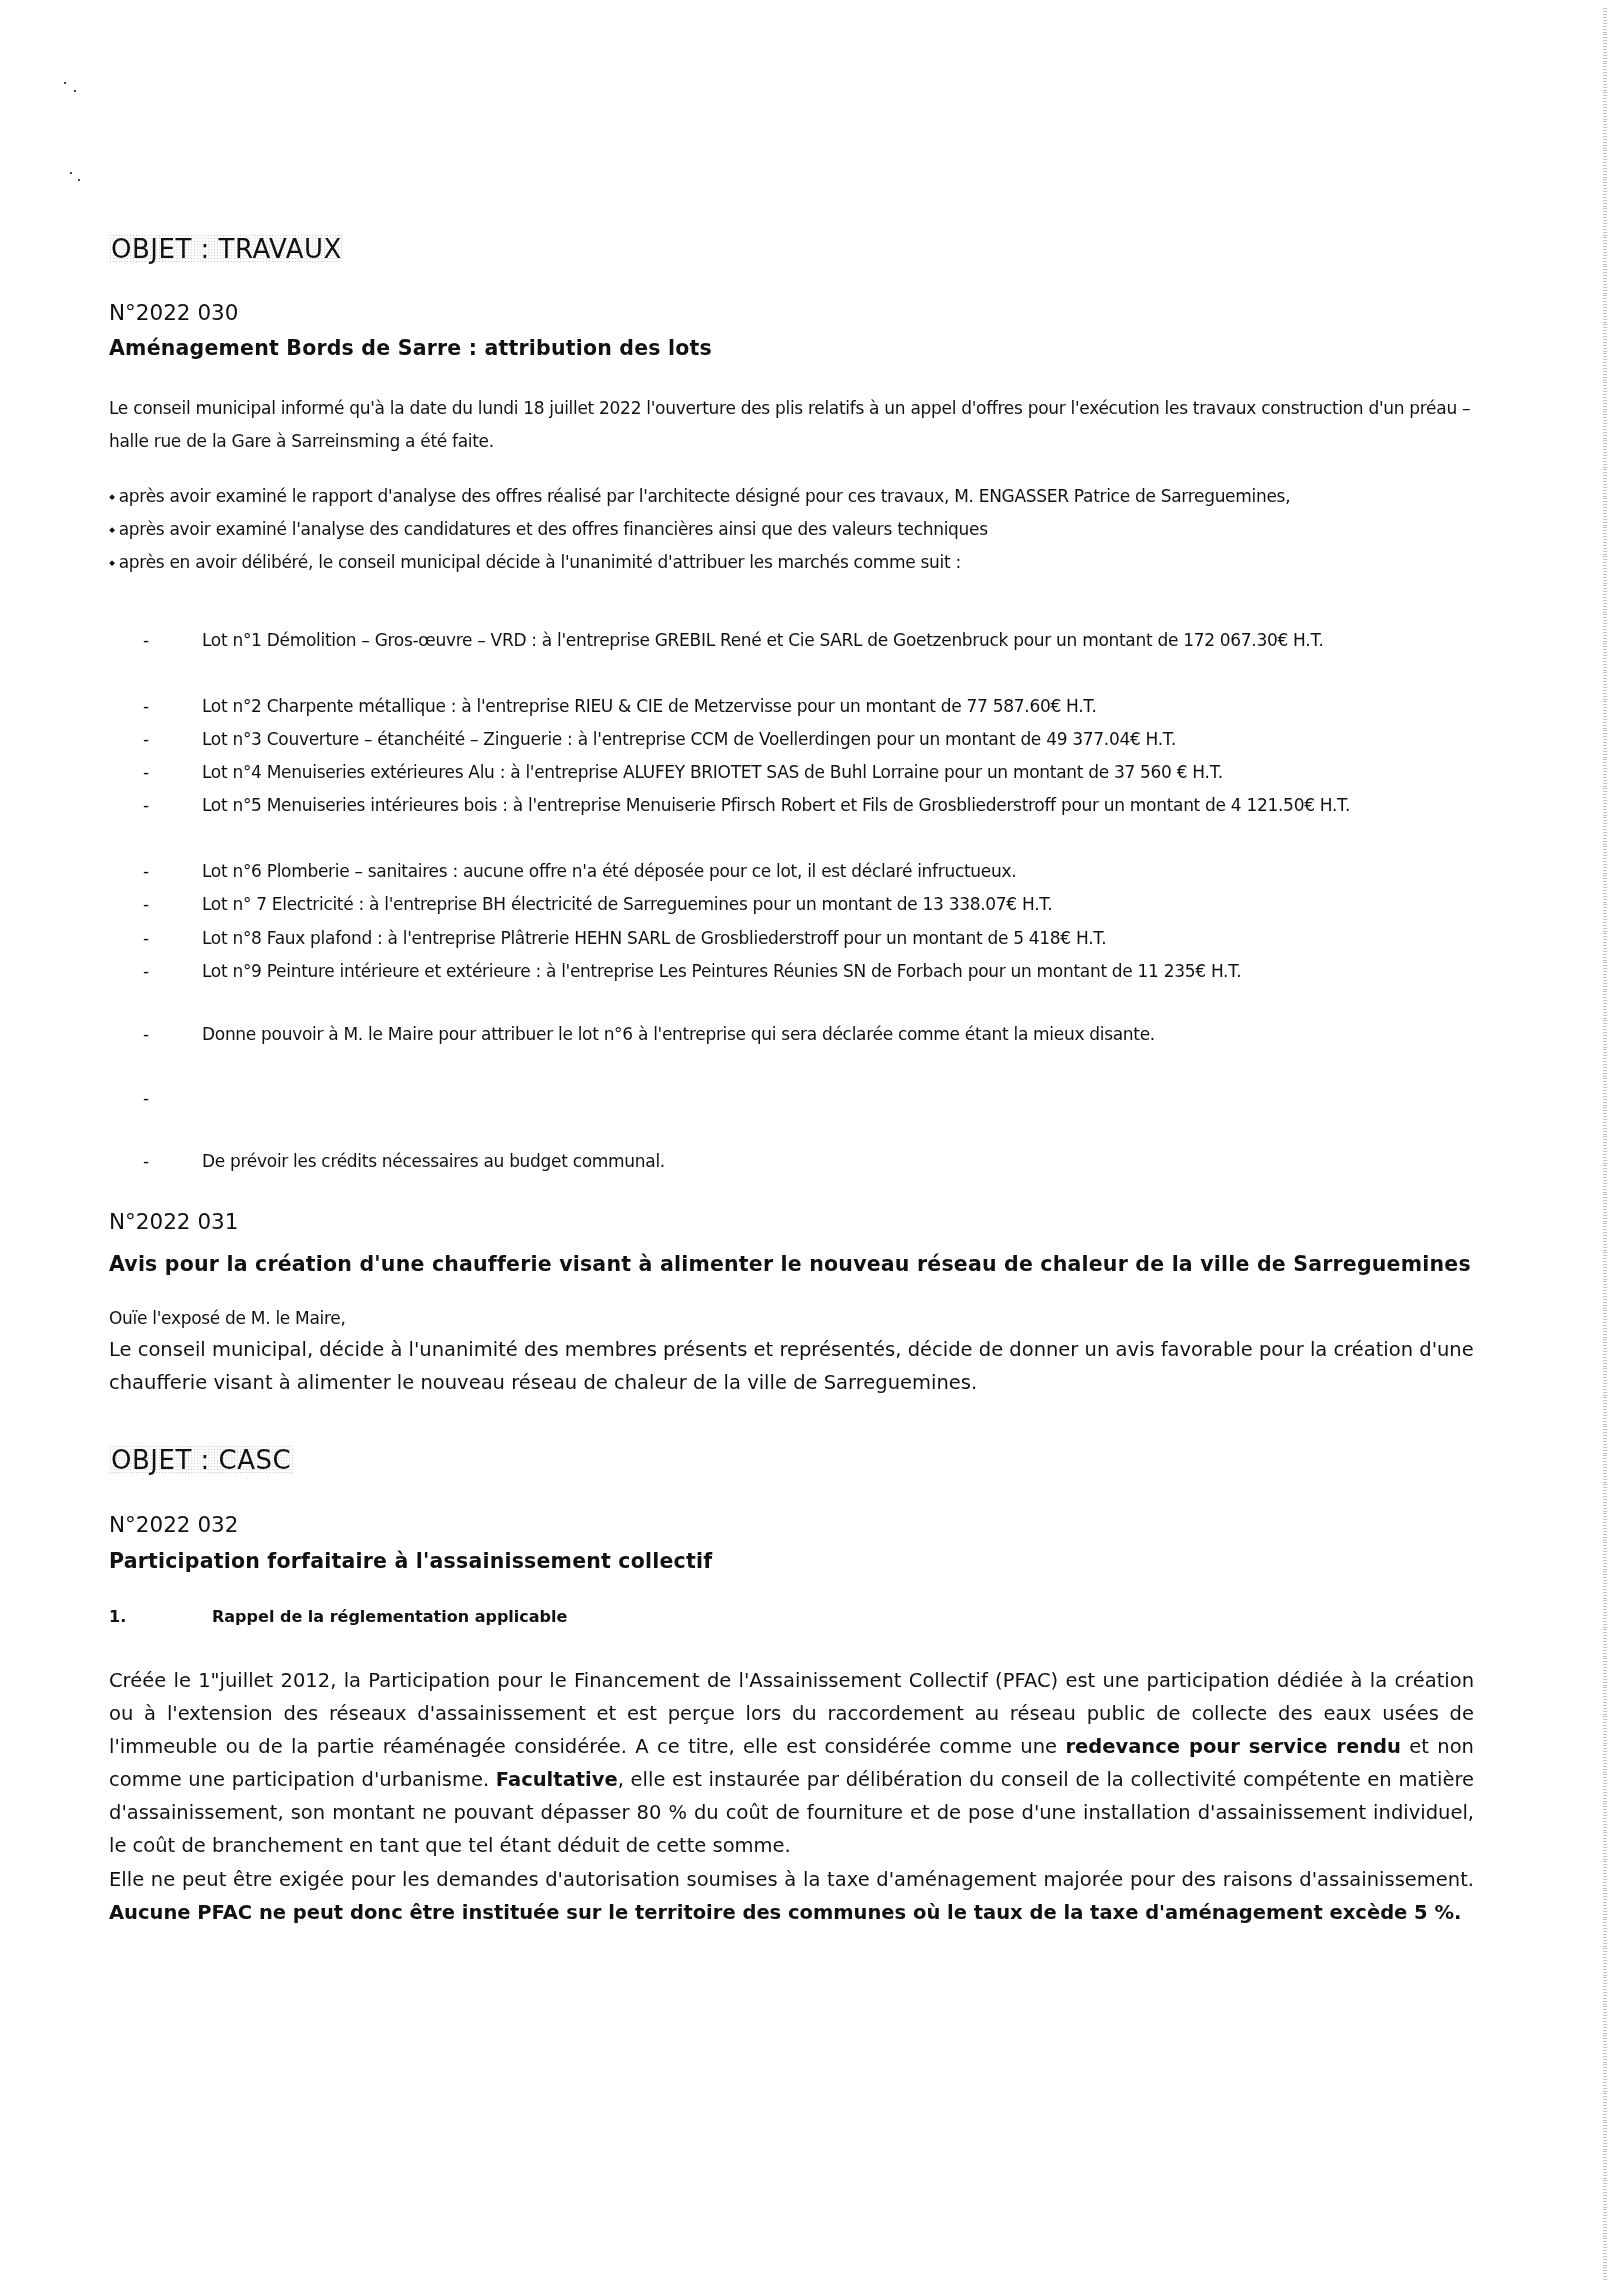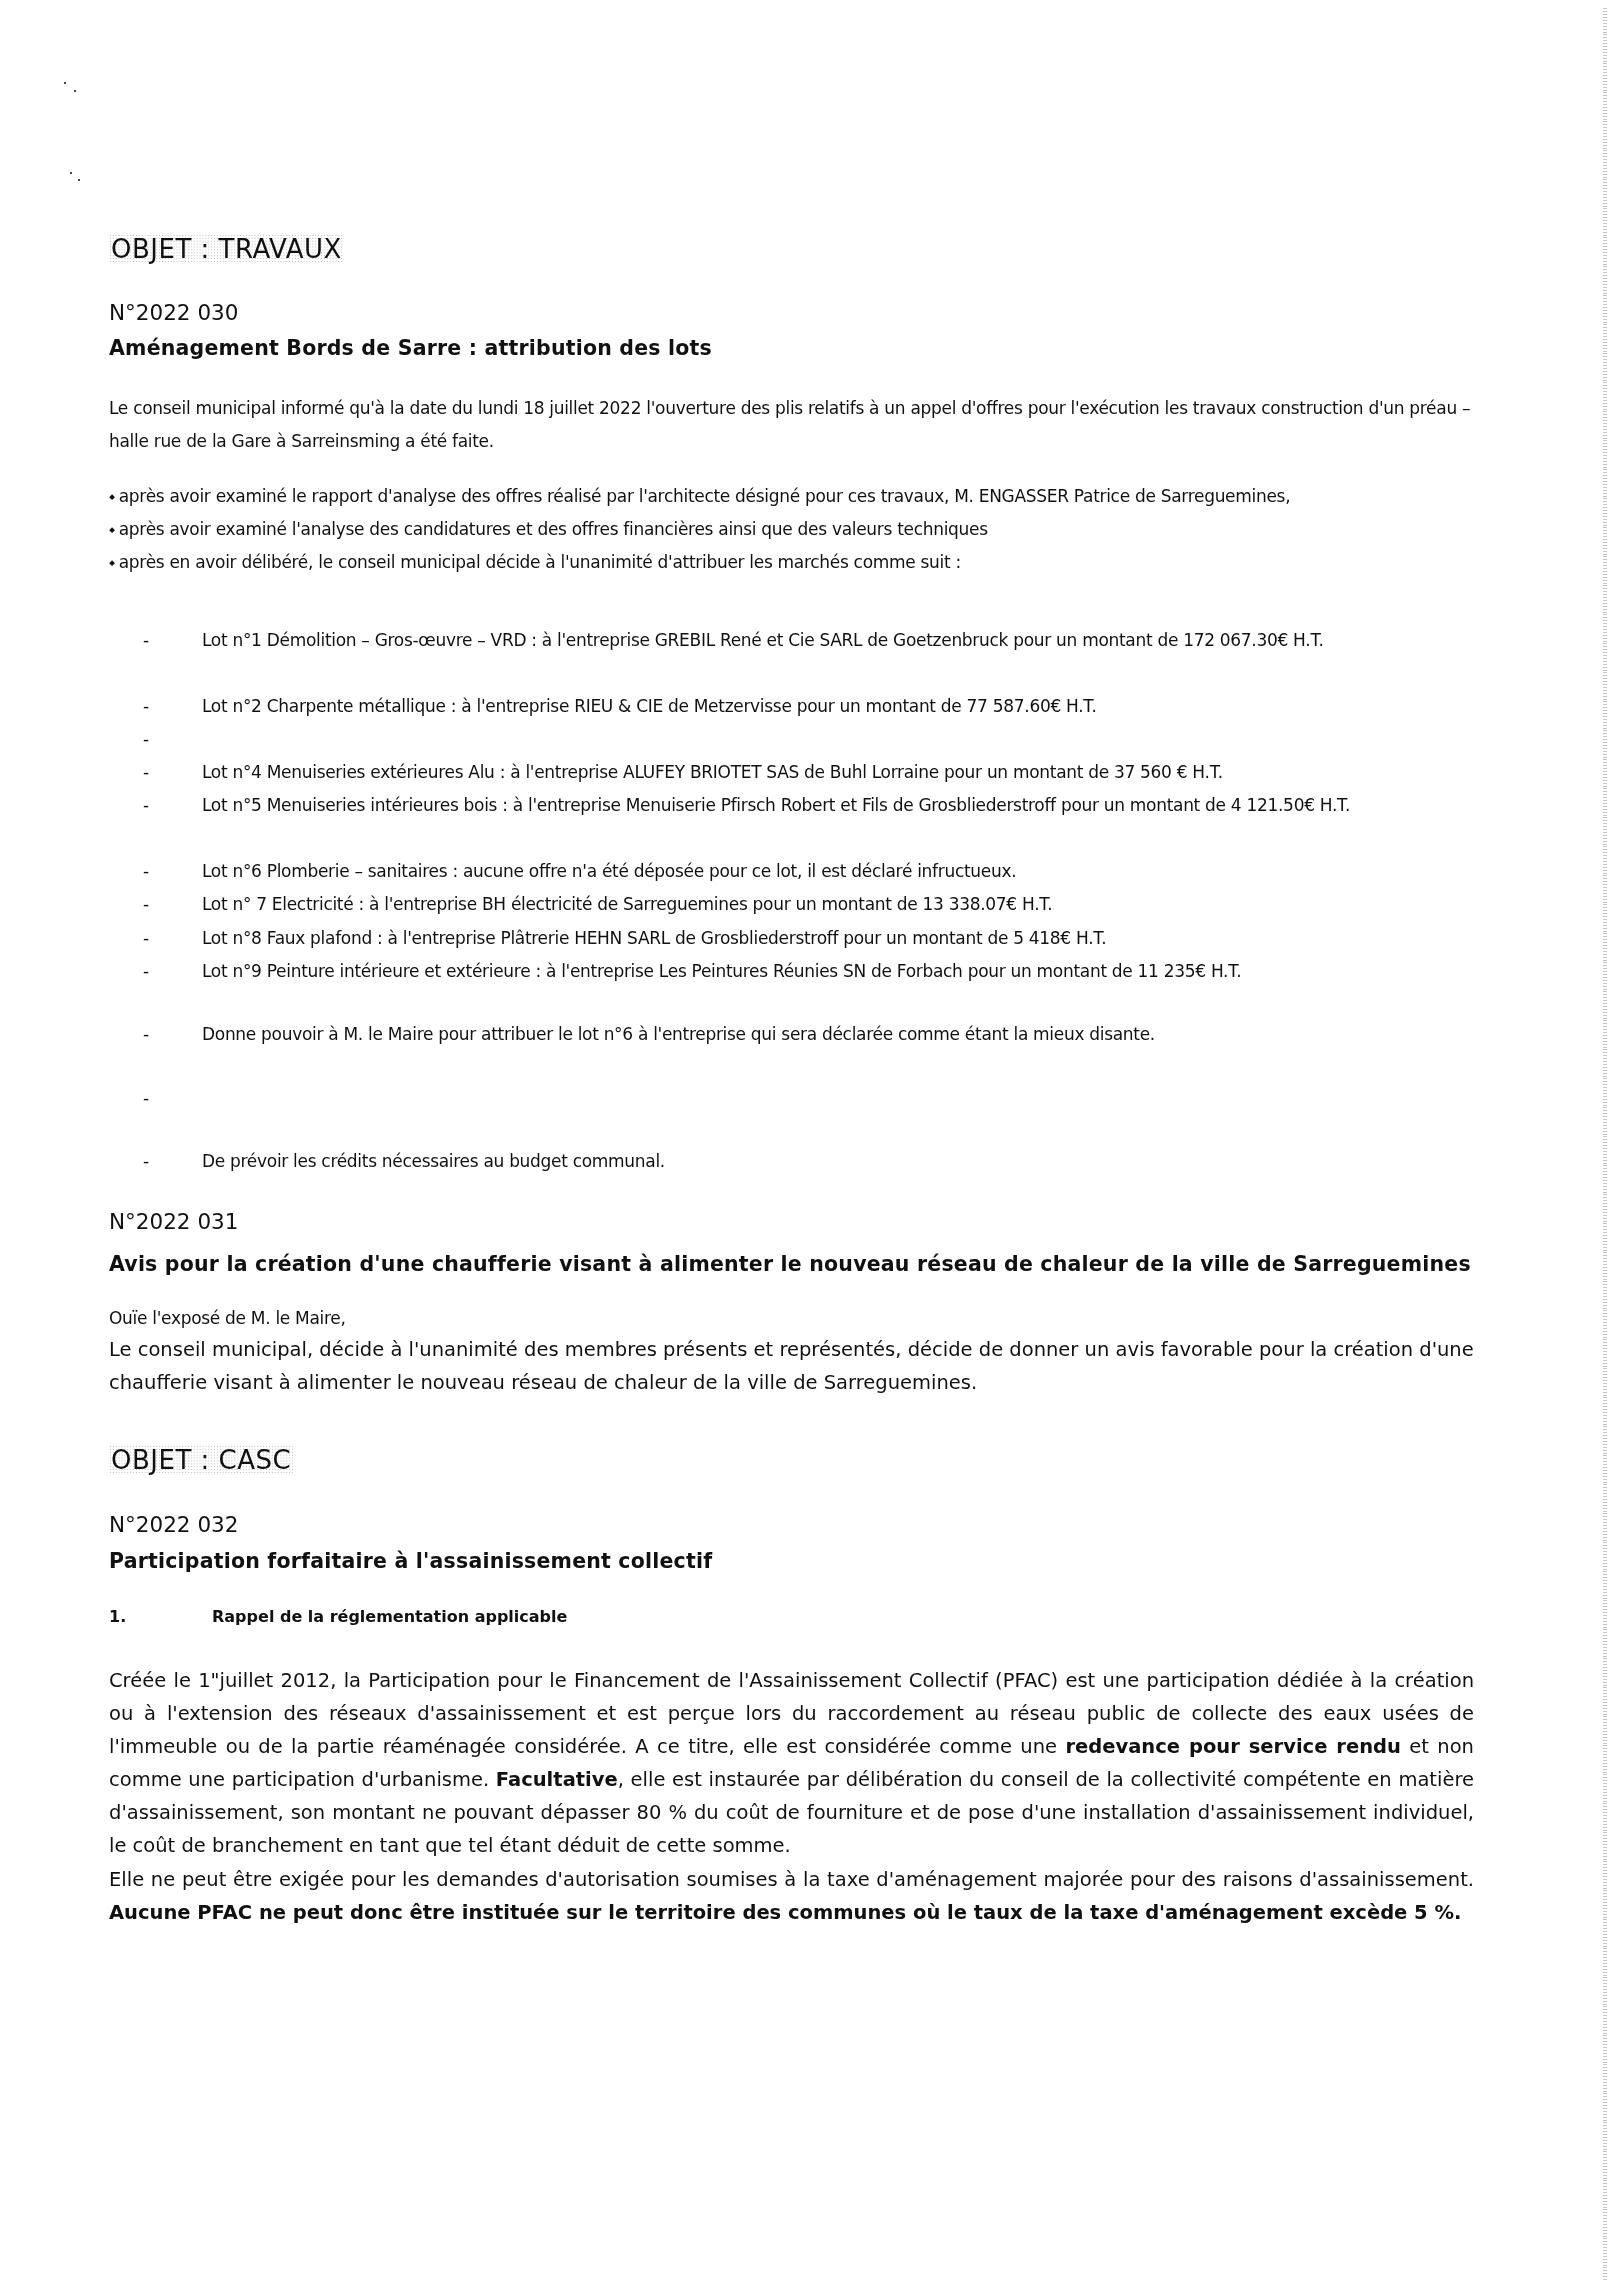--- a/index.html
+++ b/index.html
@@ -50,21 +50,21 @@
   <div class="para" style="top:392px;">Le conseil municipal informé qu'à la date du lundi 18 juillet 2022 l'ouverture des plis relatifs à un appel d'offres pour l'exécution les travaux construction d'un préau – halle rue de la Gare à Sarreinsming a été faite.</div>
 
   <div class="para" style="top:480px;">
     <div><span class="bullet">⬩</span><span>après avoir examiné le rapport d'analyse des offres réalisé par l'architecte désigné pour ces travaux, M. ENGASSER Patrice de Sarreguemines,</span></div>
     <div><span class="bullet">⬩</span><span>après avoir examiné l'analyse des candidatures et des offres financières ainsi que des valeurs techniques</span></div>
     <div><span class="bullet">⬩</span><span>après en avoir délibéré, le conseil municipal décide à l'unanimité d'attribuer les marchés comme suit :</span></div>
   </div>
 
   <div class="dash-item" style="left:93px;top:624px;"><span class="dash">-</span><span>Lot n°1 Démolition – Gros-œuvre – VRD : à l'entreprise GREBIL René et Cie SARL de Goetzenbruck pour un montant de 172 067.30€ H.T.</span></div>
   <div class="dash-item" style="left:93px;top:690px;"><span class="dash">-</span><span>Lot n°2 Charpente métallique : à l'entreprise RIEU &amp; CIE de Metzervisse pour un montant de 77 587.60€ H.T.</span></div>
-  <div class="dash-item" style="left:93px;top:723px;"><span class="dash">-</span></div>
+  <div class="dash-item" style="left:93px;top:723px;"><span class="dash">-</span><span>Lot n°3 Couverture – étanchéité – Zinguerie : à l'entreprise CCM de Voellerdingen pour un montant de 49 377.04€ H.T.</span></div>
   <div class="dash-item" style="left:93px;top:756px;"><span class="dash">-</span><span>Lot n°4 Menuiseries extérieures Alu : à l'entreprise ALUFEY BRIOTET SAS de Buhl Lorraine pour un montant de 37 560 € H.T.</span></div>
   <div class="dash-item" style="left:93px;top:789px;"><span class="dash">-</span><span>Lot n°5 Menuiseries intérieures bois : à l'entreprise Menuiserie Pfirsch Robert et Fils de Grosbliederstroff pour un montant de 4 121.50€ H.T.</span></div>
   <div class="dash-item" style="left:93px;top:855px;"><span class="dash">-</span><span>Lot n°6 Plomberie – sanitaires : aucune offre n'a été déposée pour ce lot, il est déclaré infructueux.</span></div>
   <div class="dash-item" style="left:93px;top:888px;"><span class="dash">-</span><span>Lot n° 7 Electricité : à l'entreprise BH électricité de Sarreguemines pour un montant de 13 338.07€ H.T.</span></div>
   <div class="dash-item" style="left:93px;top:922px;"><span class="dash">-</span><span>Lot n°8 Faux plafond : à l'entreprise Plâtrerie HEHN SARL de Grosbliederstroff pour un montant de 5 418€ H.T.</span></div>
   <div class="dash-item" style="left:93px;top:955px;"><span class="dash">-</span><span>Lot n°9 Peinture intérieure et extérieure : à l'entreprise Les Peintures Réunies SN de Forbach pour un montant de 11 235€ H.T.</span></div>
 
   <div class="dash-item" style="left:93px;top:1018px;"><span class="dash">-</span><span>Donne pouvoir à M. le Maire pour attribuer le lot n°6 à l'entreprise qui sera déclarée comme étant la mieux disante.</span></div>
   <div class="dash-item" style="left:93px;top:1082px;"><span class="dash">-</span></div>
   <div class="dash-item" style="left:93px;top:1145px;"><span class="dash">-</span><span>De prévoir les crédits nécessaires au budget communal.</span></div>

